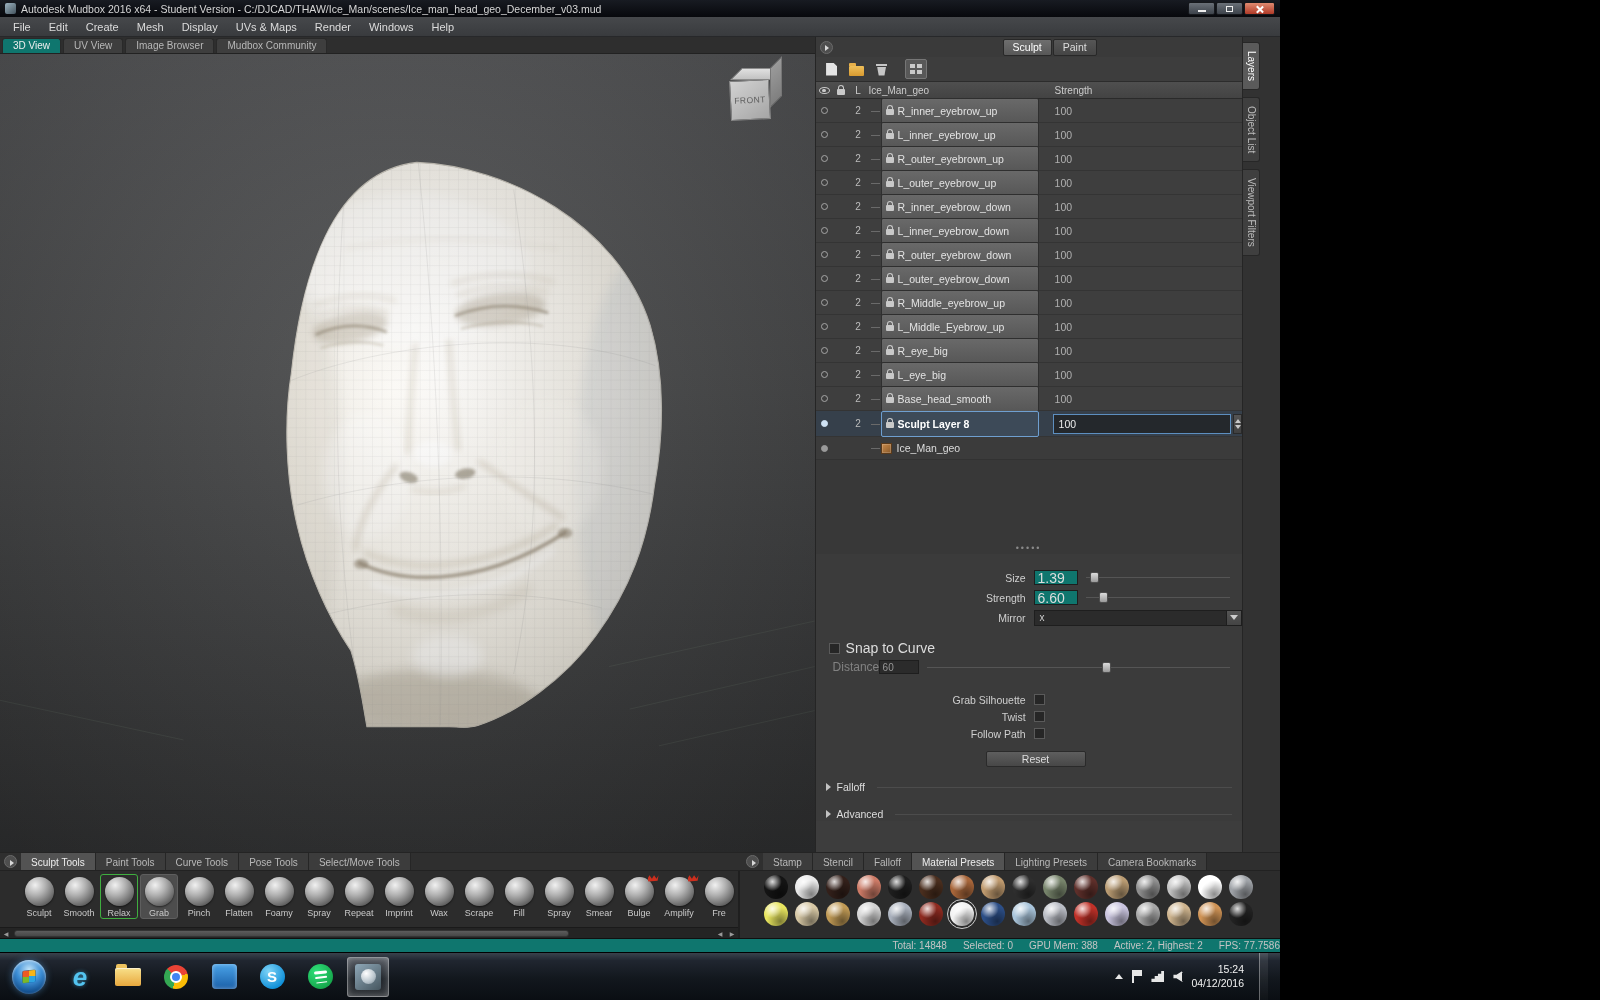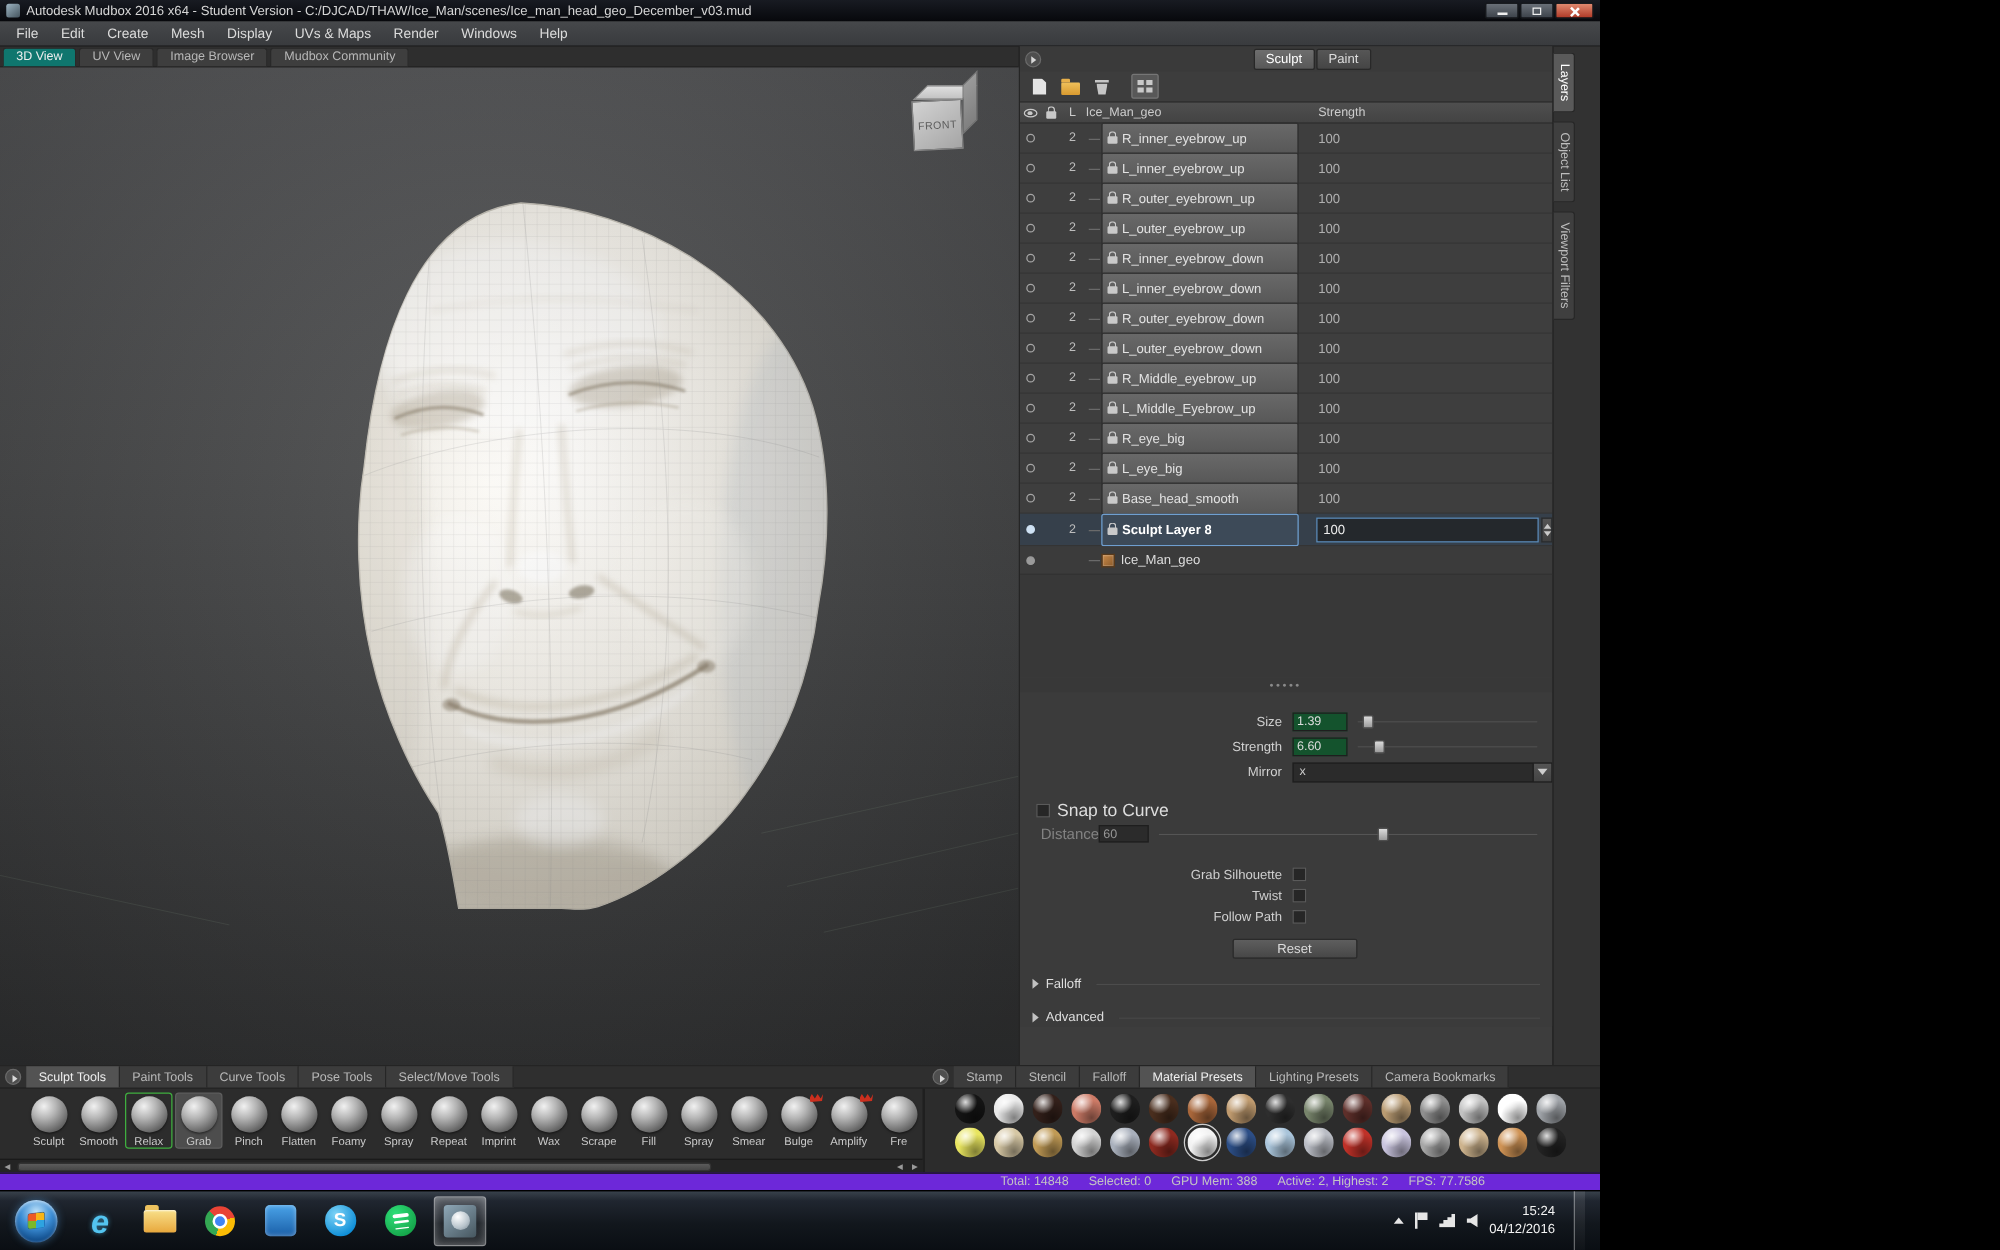--- a/index.html
+++ b/index.html
@@ -115,21 +115,21 @@
   .geo-cube{width:11px;height:11px;background:linear-gradient(135deg,#c98a4a,#8a5a2a);border:1px solid #5a3a1a;
     box-shadow:inset 0 0 0 1px rgba(255,255,255,.18);margin-right:5px;flex:0 0 auto}
   .tree-label{color:#ddd;font-size:10.5px}
   .layers-filler{flex:0 0 83px;background:#383838;border-top:1px solid #323232}
   .splitter{flex:0 0 12px;background:#383838;display:flex;align-items:center;justify-content:center;color:#8a8a8a;
     font-size:9px;letter-spacing:2px}
 
   .props{background:#3b3b3b;padding-top:14px}
   .prop-row{display:flex;align-items:center;height:19px;margin-bottom:1px}
   .prop-label{width:218px;text-align:right;padding-right:8px;color:#cfcfcf;font-size:10.5px;flex:0 0 auto}
-  .prop-input{width:44px;height:15px;background:#14532d;border:1px solid #1e1e1e;color:#ddd;font-size:10px;
+  .prop-input{width:44px;height:15px;background:#0f766e;border:1px solid #1e1e1e;color:#ddd;font-size:14px;
     display:flex;align-items:center;padding:0 3px;flex:0 0 auto}
   .slider{flex:1;margin:0 12px 0 8px;position:relative;height:15px}
   .slider .track{position:absolute;left:0;right:0;top:7px;height:1px;background:#262626;border-bottom:1px solid #555}
   .slider .knob{position:absolute;top:2px;width:9px;height:11px;background:linear-gradient(#dcdcdc,#9a9a9a);
     border:1px solid #4e4e4e;border-radius:2px}
   .dropdown{width:208px;height:16px;background:#2b2b2b;border:1px solid #1e1e1e;display:flex;align-items:center;flex:0 0 auto}
   .dd-text{flex:1;padding-left:5px;color:#ccc;font-size:10px}
   .dd-arrow{width:15px;height:100%;background:linear-gradient(#555,#444);border-left:1px solid #1e1e1e;
     display:flex;align-items:center;justify-content:center}
   .dd-arrow::after{content:"";border-left:4px solid transparent;border-right:4px solid transparent;border-top:5px solid #cdcdcd}
@@ -180,22 +180,22 @@
   .hs-thumb{height:7px;width:555px;background:linear-gradient(#5c5c5c,#474747);border:1px solid #333;border-radius:3px;margin:0 2px}
   .hs-end{margin-left:auto;display:flex}
   .right-tray{flex:1;padding:4px 0 0 24px;min-width:0}
   .swatch-row{display:flex;gap:7px;margin-bottom:3px}
   .swatch{width:24px;height:24px;border-radius:50%;flex:0 0 auto;
     background-image:radial-gradient(circle at 35% 28%,rgba(255,255,255,.85),rgba(255,255,255,0) 40%),
       radial-gradient(circle at 68% 80%,rgba(0,0,0,.45),rgba(0,0,0,0) 55%)}
   .swatch.selected{outline:1px solid #cdcdcd;outline-offset:2px}
 
   
-  .statusbar{flex:0 0 14px;background:#6d28d9;border-top:1px solid #101010;display:flex;justify-content:flex-end;
-    align-items:center;padding-right:92px;gap:16px;font-size:10px;color:#c4c4c4}
+  .statusbar{flex:0 0 14px;background:#0f766e;border-top:1px solid #101010;display:flex;justify-content:flex-end;
+    align-items:center;gap:16px;font-size:10px;color:#c4c4c4}
 
   
   .taskbar{flex:0 0 48px;background:linear-gradient(180deg,#39424c 0%,#202630 16%,#12171d 55%,#0a0e13 100%);
     border-top:1px solid #000;display:flex;align-items:center;position:relative}
   .start-orb{width:34px;height:34px;margin:0 10px 0 12px;border-radius:50%;flex:0 0 auto;
     background:radial-gradient(circle at 50% 28%,#bfe2f9,#3c8ed6 42%,#13508f 75%,#0a3263);
     box-shadow:inset 0 1px 3px rgba(255,255,255,.7),0 0 7px rgba(90,170,240,.45);
     display:flex;align-items:center;justify-content:center}
   .win-flag{width:14px;height:13px;border-radius:2px;transform:skewY(-6deg);
     background:conic-gradient(from 0deg at 50% 50%,#f8b517 0 25%,#2ea3e0 0 50%,#7cb829 0 75%,#ee5a24 0),

